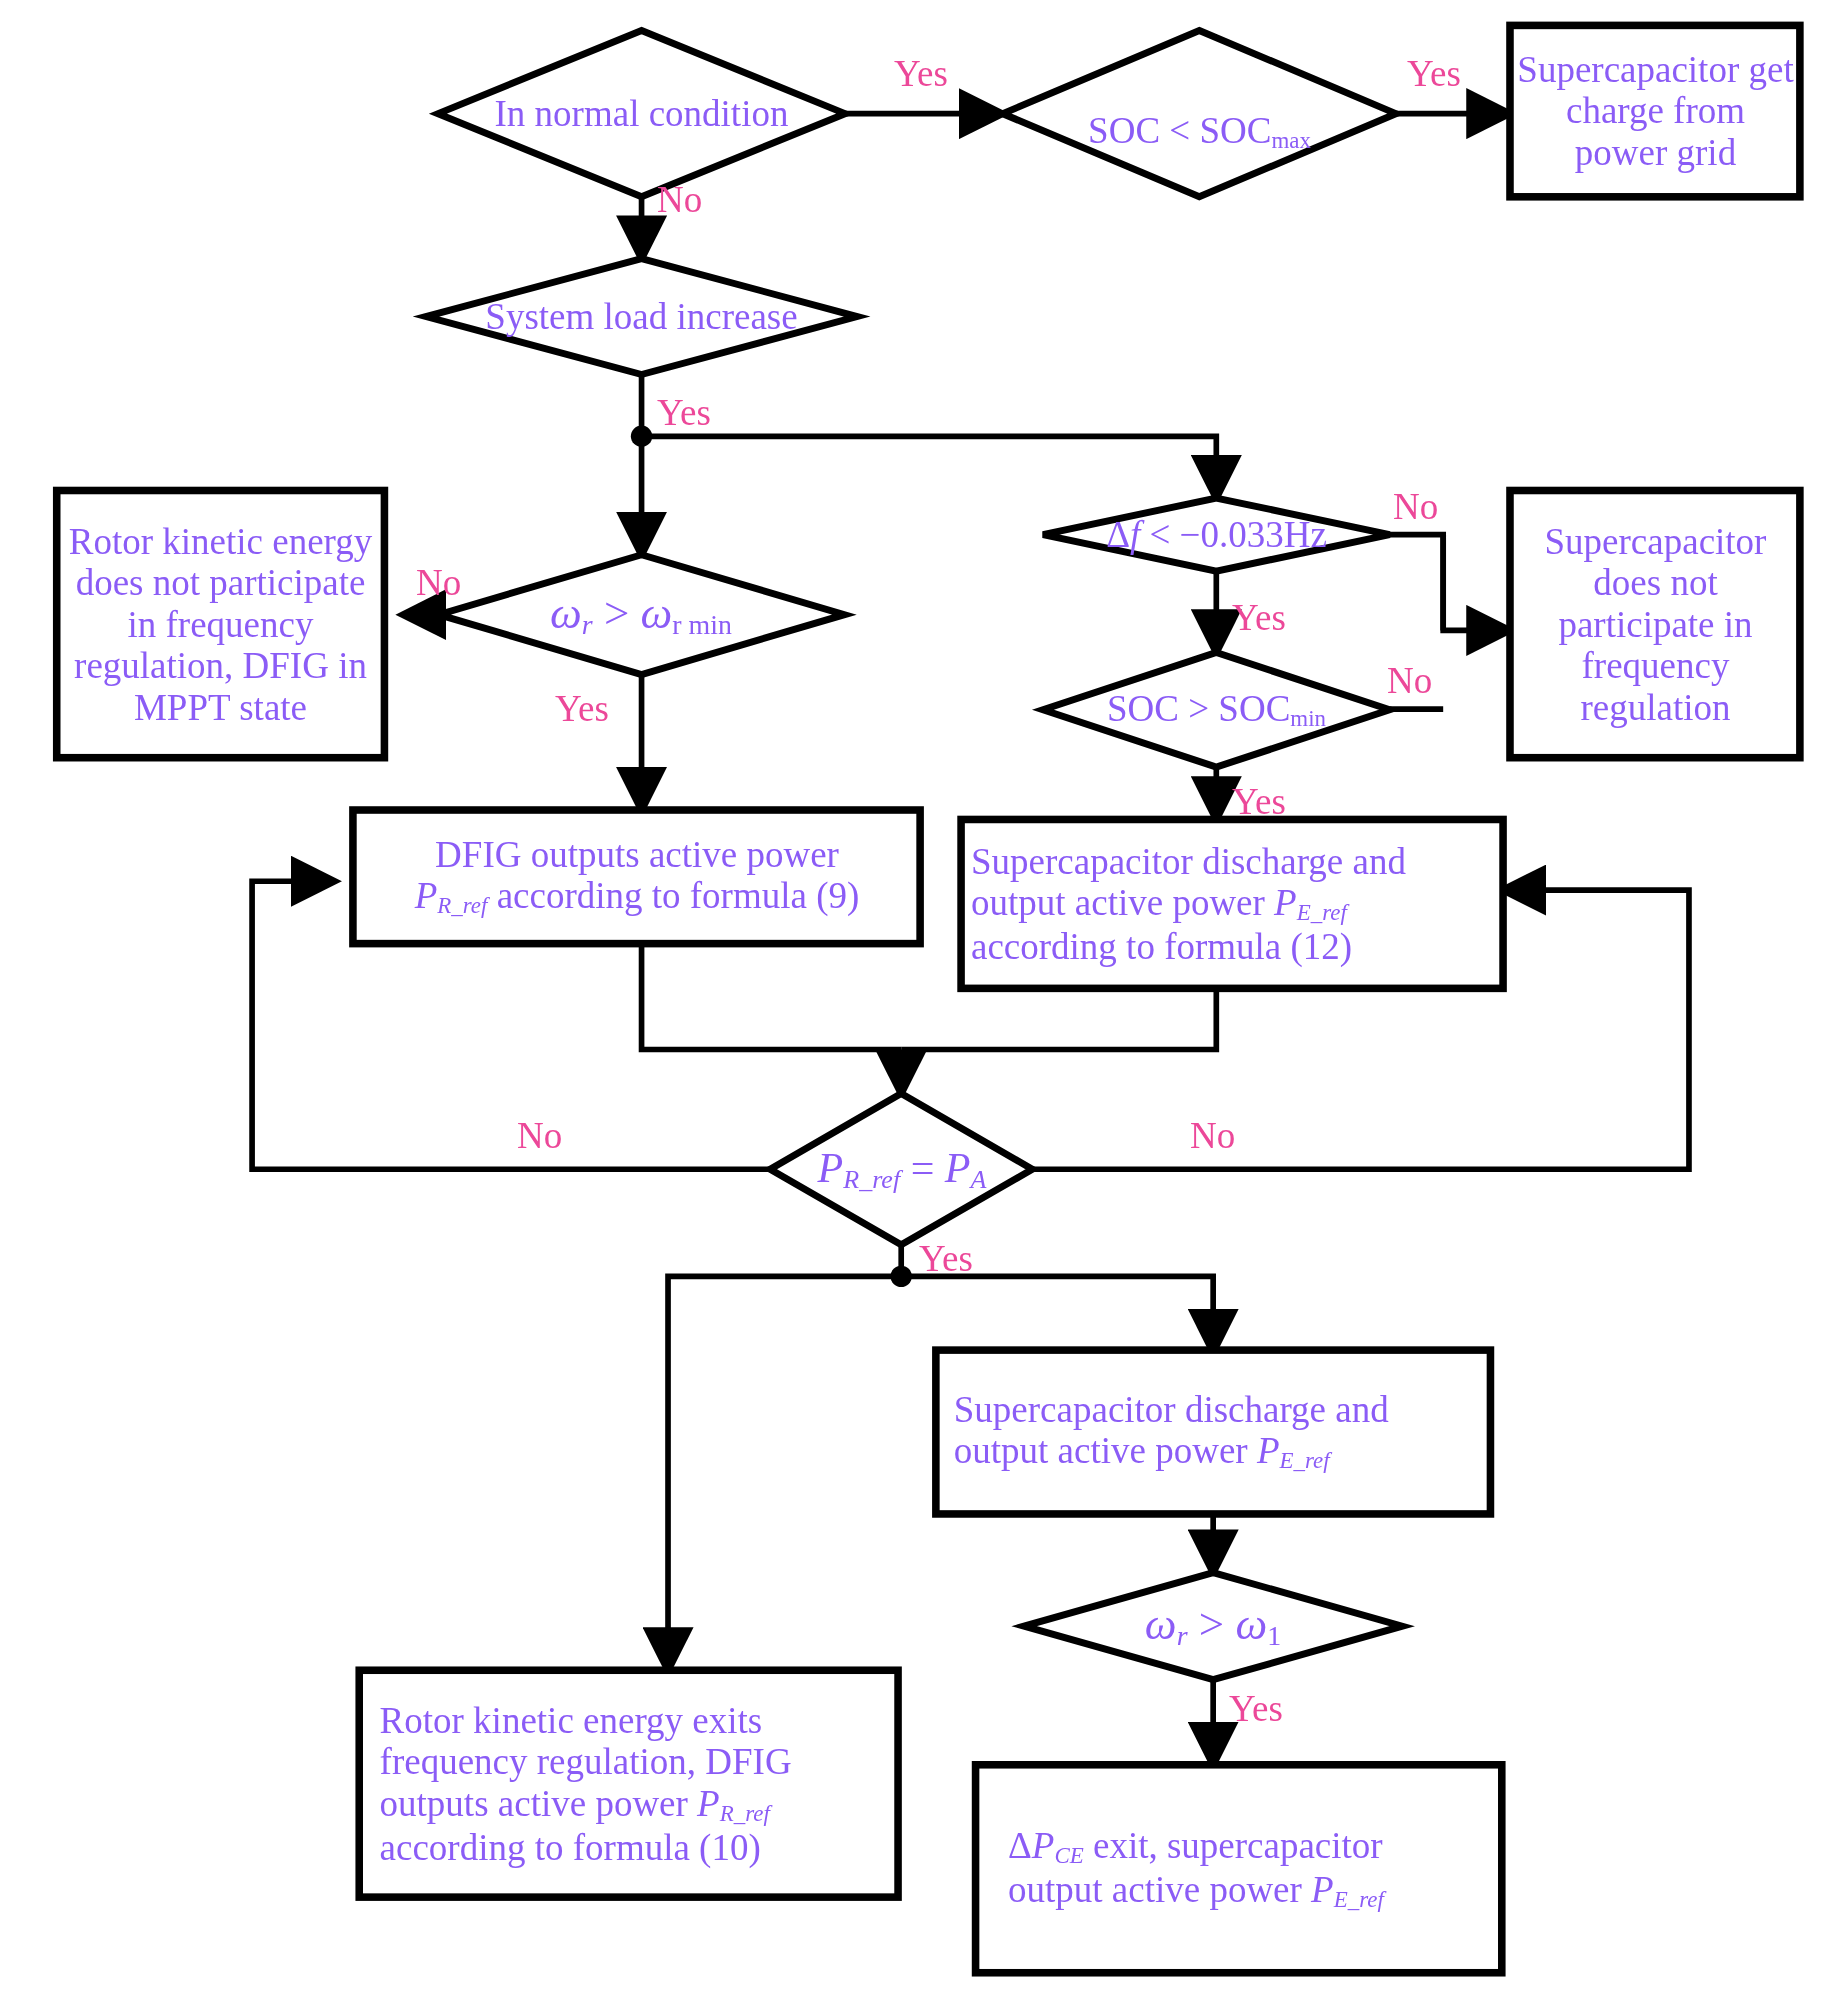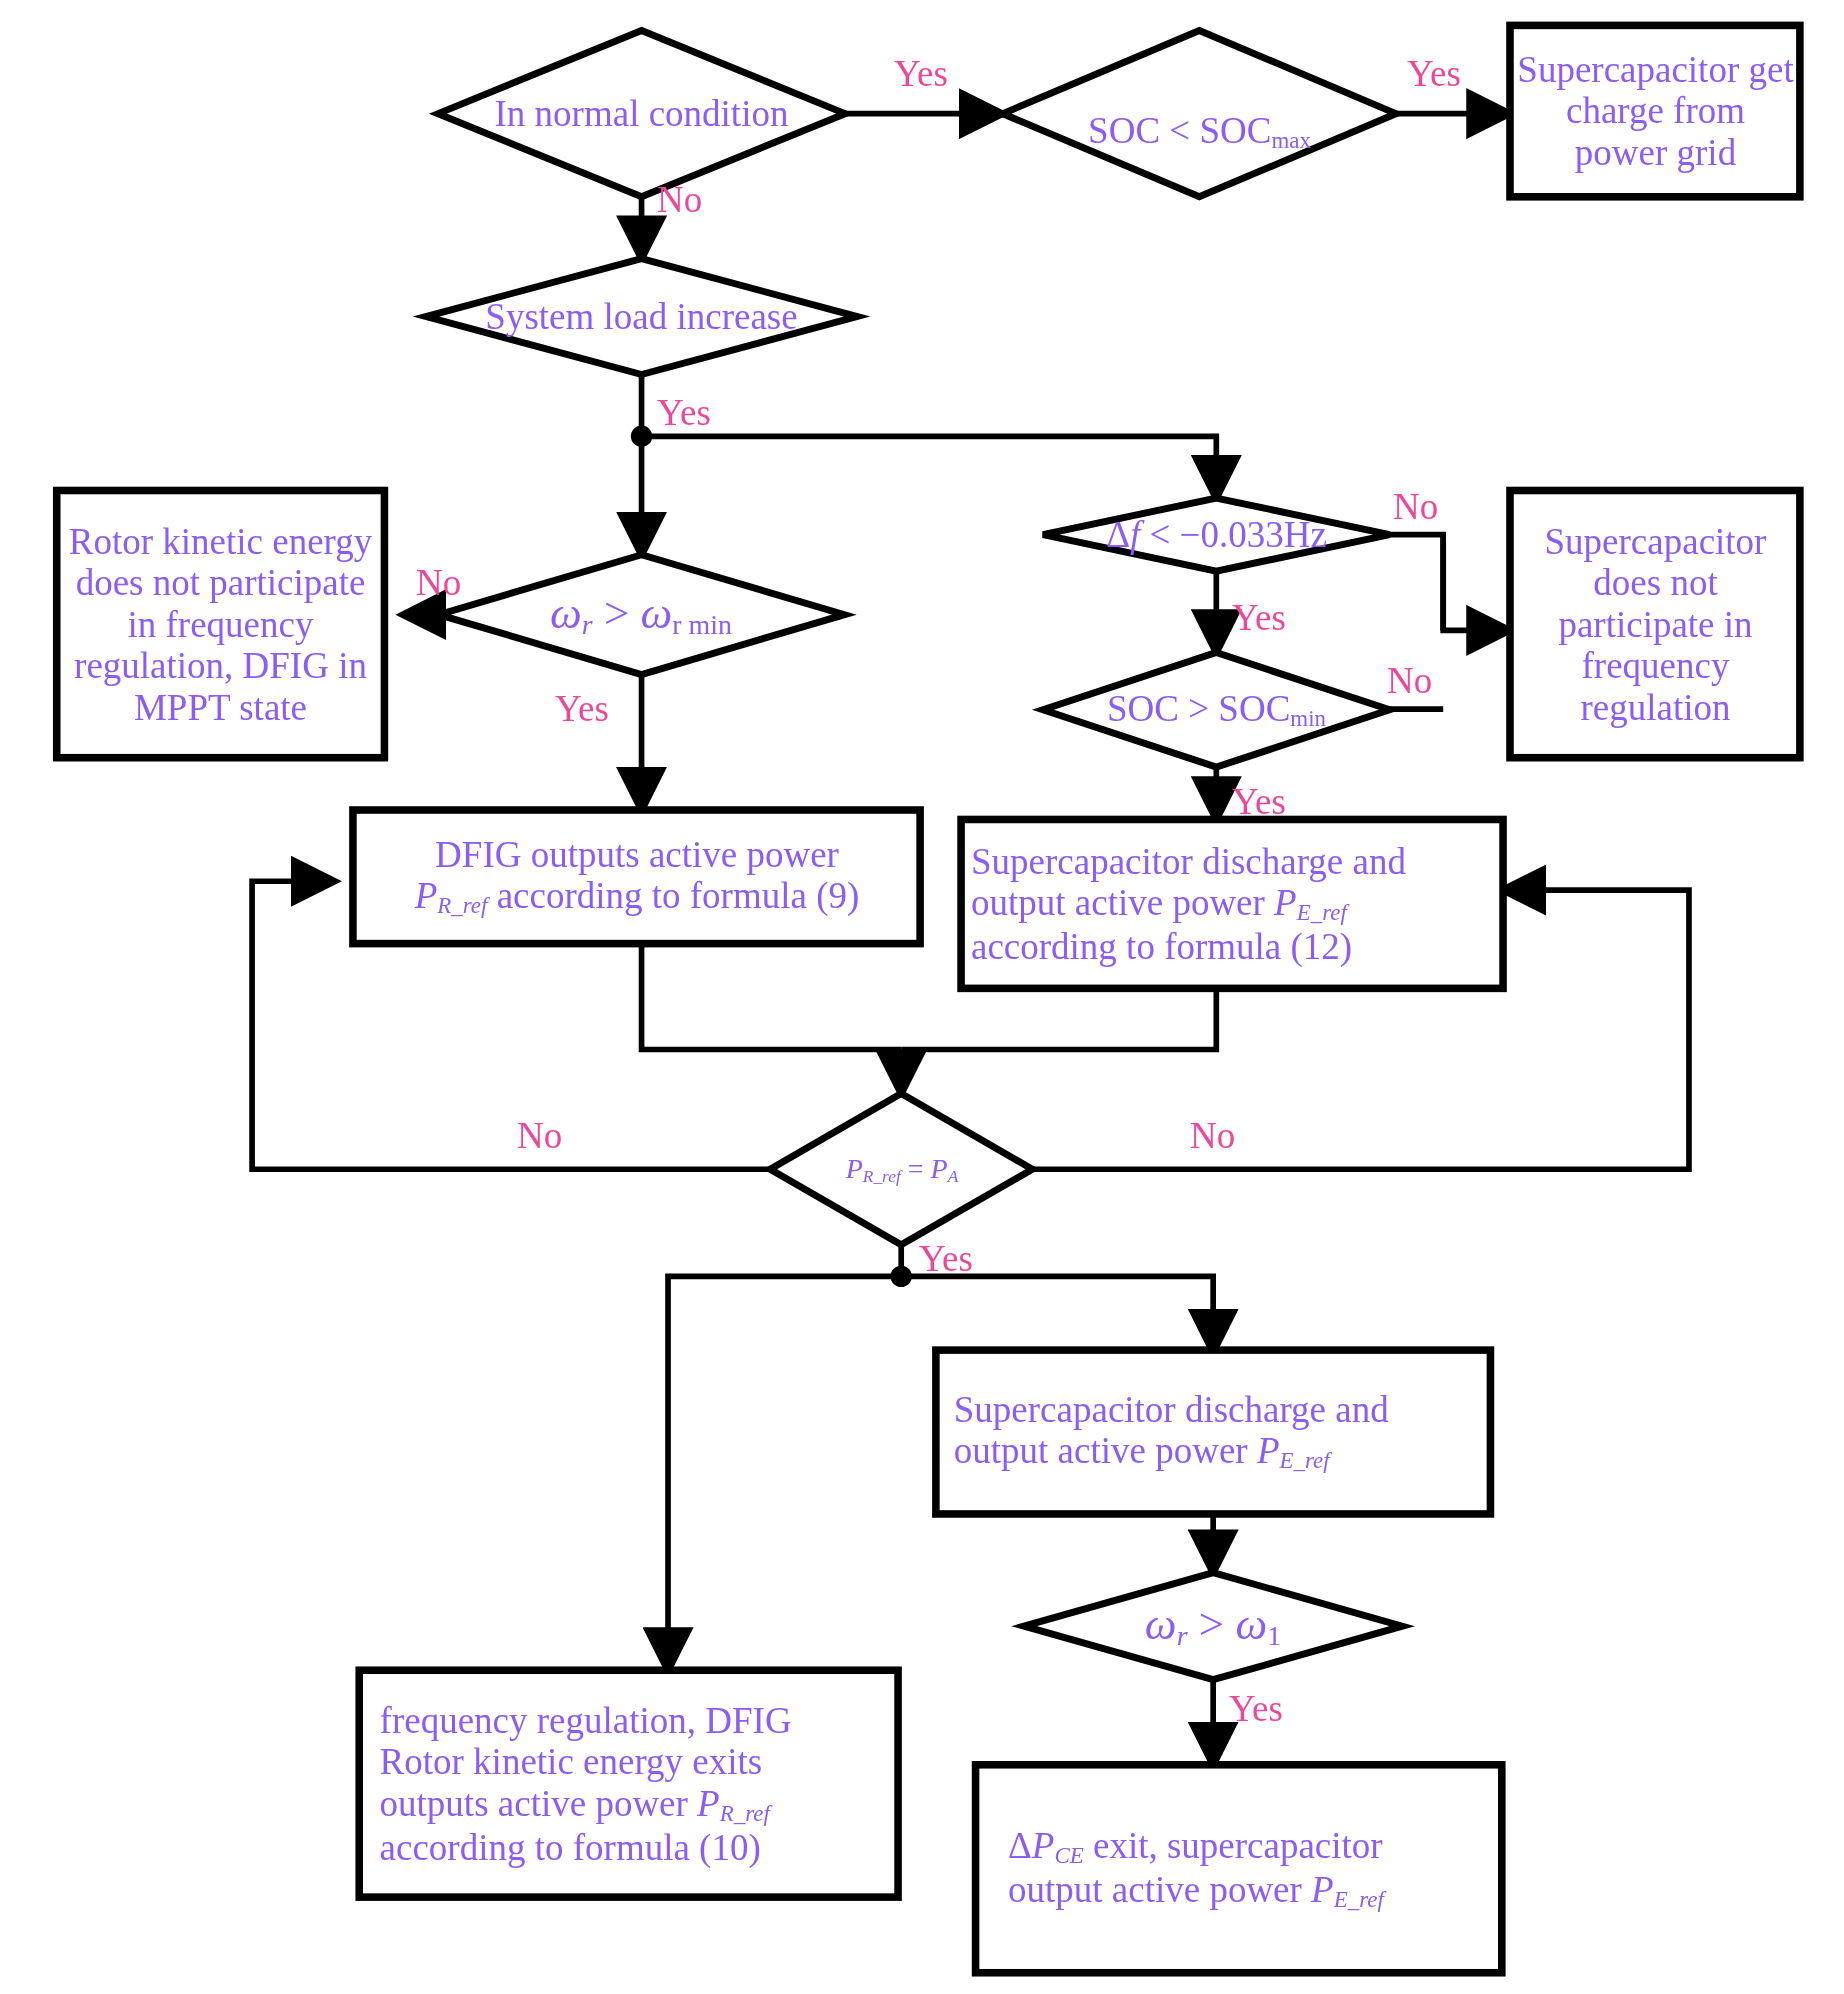--- a/index.html
+++ b/index.html
@@ -130,26 +130,26 @@
     <div><span class="mathi">P</span><sub>R_ref</sub><span> according to formula (9)</span></div>
   </div>
 
   <div class="nodeText boxText" style="left:971px;top:826px;width:529px;height:156px;flex-direction:column;align-items:flex-start;text-align:left;">
     <div>Supercapacitor discharge and</div>
     <div><span>output active power  </span><span class="mathi">P</span><sub>E_ref</sub></div>
     <div>according to formula (12)</div>
   </div>
 
   <div class="nodeText diaText" style="left:782px;top:1146px;width:240px;height:47px;">
-    <span style="font-size:28px;font-family:Liberation Serif, serif;"><span class="mathi">P</span><sub>R_ref</sub><span> = </span><span class="mathi">P</span><sub>A</sub></span>
+    <span style="font-size:42px;font-family:Liberation Serif, serif;"><span class="mathi">P</span><sub>R_ref</sub><span> = </span><span class="mathi">P</span><sub>A</sub></span>
   </div>
 
   <div class="nodeText boxText" style="left:367px;top:1678px;width:526px;height:212px;flex-direction:column;align-items:flex-start;text-align:left;padding-left:12.6px;box-sizing:border-box;">
+    <div>Rotor kinetic energy exits</div>
     <div>frequency regulation, DFIG</div>
-    <div>Rotor kinetic energy exits</div>
     <div><span>outputs active power </span><span class="mathi">P</span><sub>R_ref</sub></div>
     <div>according to formula (10)</div>
   </div>
 
   <div class="nodeText boxText" style="left:945px;top:1356px;width:542px;height:151px;flex-direction:column;align-items:flex-start;text-align:left;padding-left:8.8px;box-sizing:border-box;">
     <div>Supercapacitor discharge and</div>
     <div><span>output active power </span><span class="mathi">P</span><sub>E_ref</sub></div>
   </div>
 
   <div class="nodeText diaText" style="left:1084px;top:1602px;width:258px;height:47px;">

